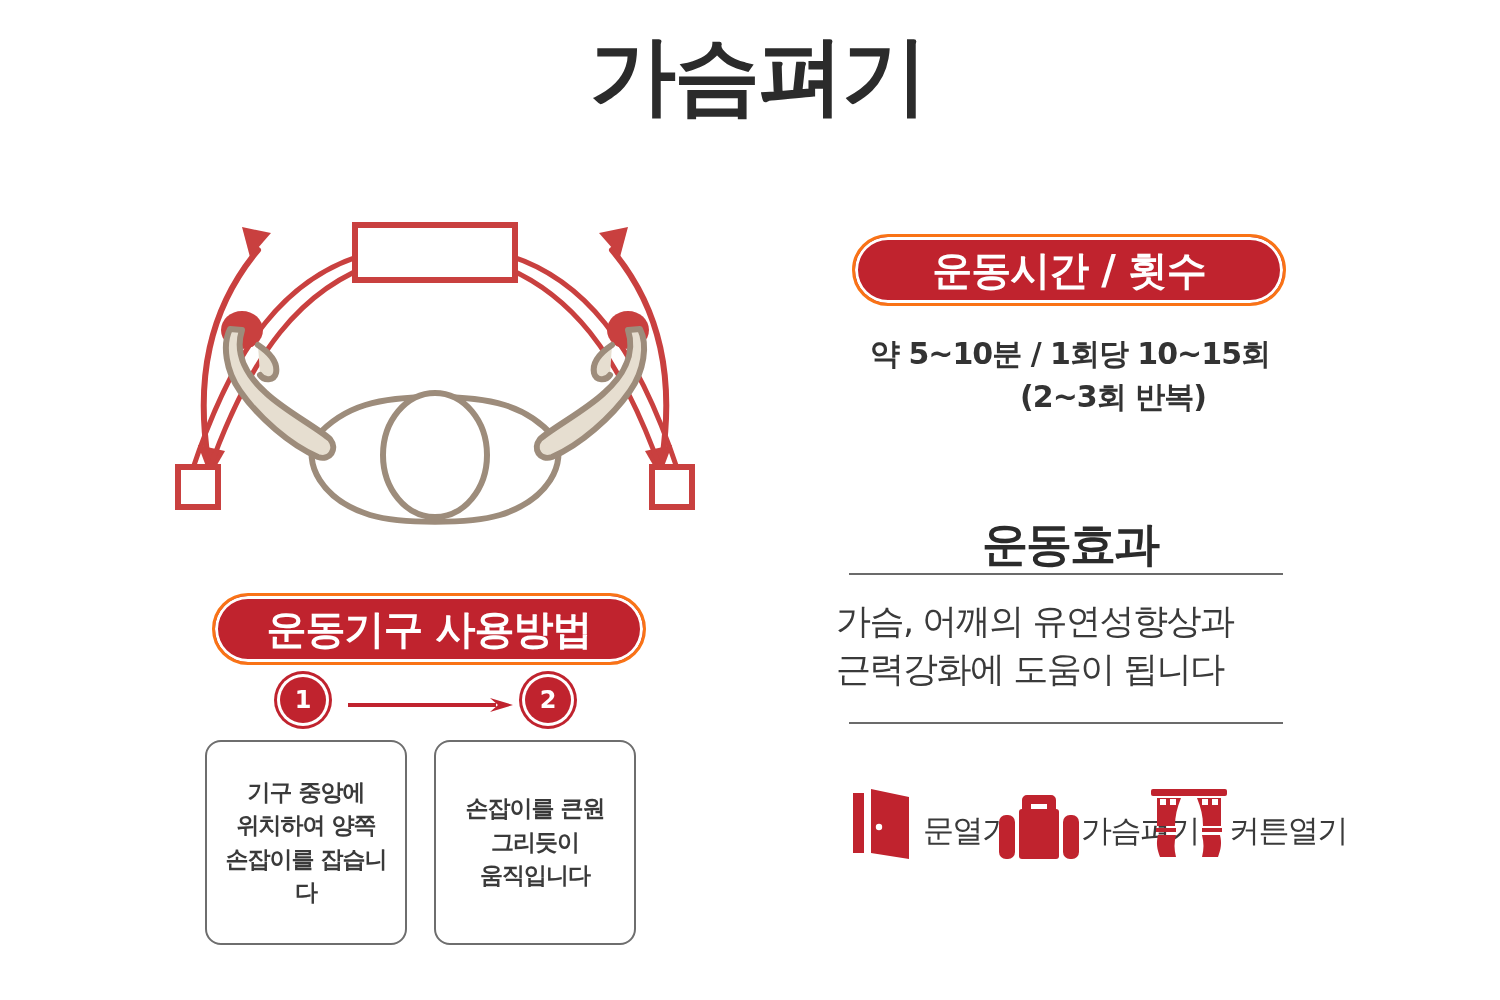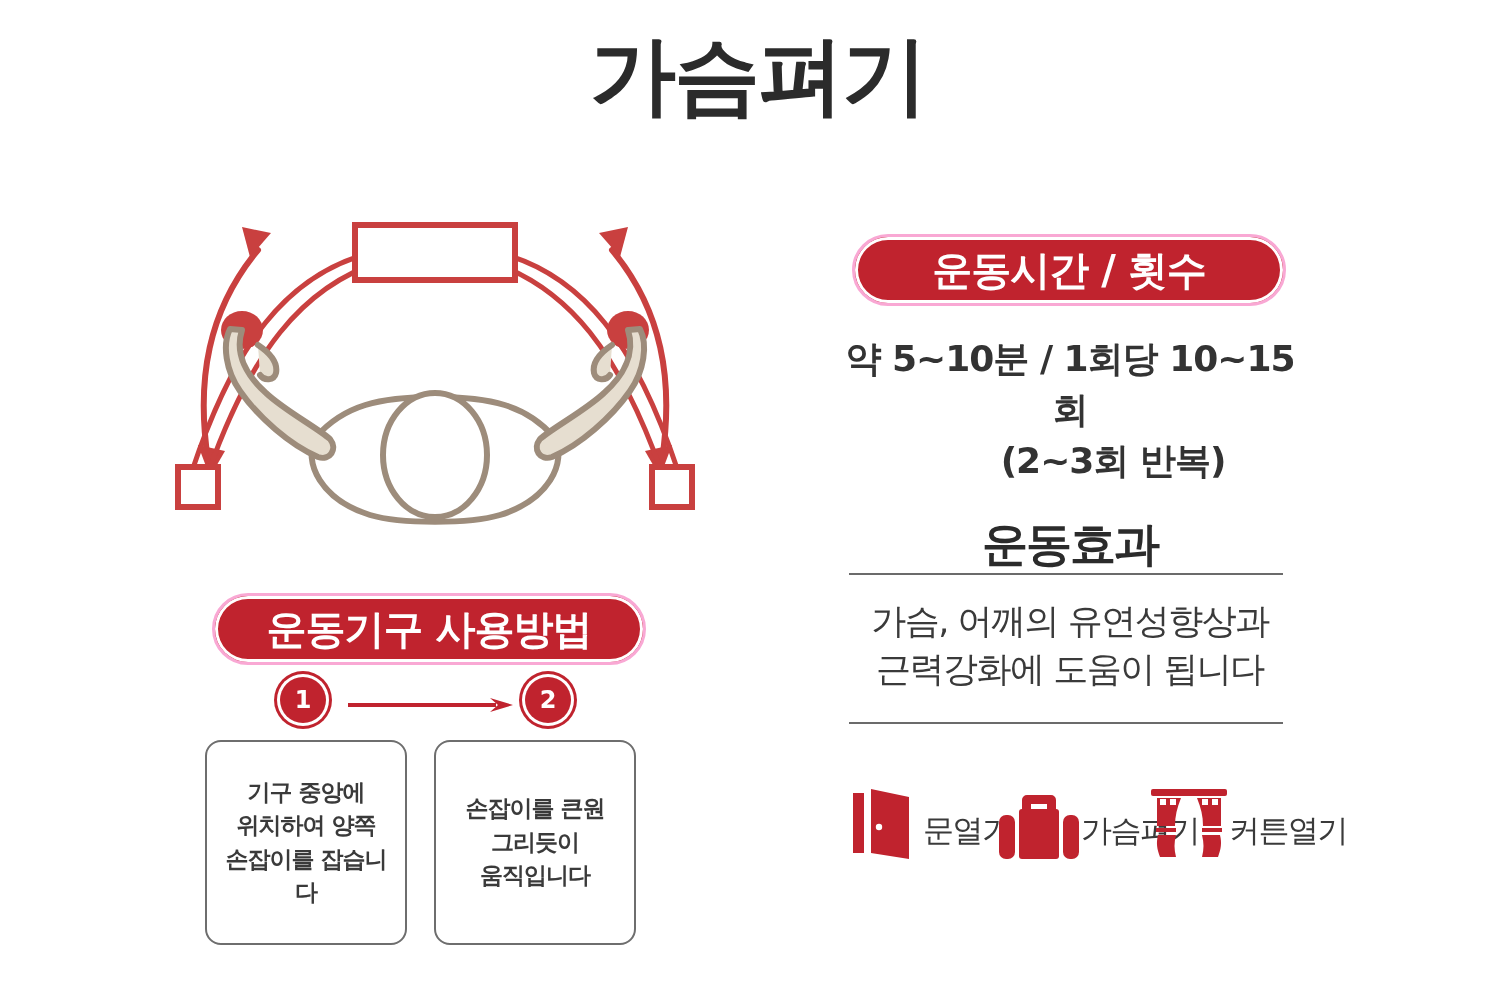--- a/index.html
+++ b/index.html
@@ -35,21 +35,21 @@
     width: 610px; height: 330px;
   }
   .illustration-panel svg { display: block; }
 
   .pill {
     position: absolute;
     display: flex;
     align-items: center;
     justify-content: center;
     background: #c0232e;
-    border: 3px solid #f9a8d4;
+    border: 3px solid #f97316;
     border-radius: 999px;
     box-shadow: inset 0 0 0 3px #ffffff;
     color: #ffffff;
     font-weight: 700;
     letter-spacing: -1px;
     white-space: nowrap;
   }
   .pill-usage {
     left: 212px; top: 558px;
     width: 434px; height: 72px;
@@ -114,21 +114,21 @@
     letter-spacing: -1px;
     white-space: pre-line;
   }
 
   
   .time-text {
     position: absolute;
     left: 836px; top: 333px;
     width: 468px;
     text-align: center;
-    font-size: 36px;
+    font-size: 30px;
     font-weight: 600;
     color: #333;
     letter-spacing: -1px;
     line-height: 1.42;
   }
   .time-text .l2 { display: block; padding-left: 86px; }
 
   .effect-heading {
     position: absolute;
     left: 836px; top: 514px;
@@ -145,21 +145,21 @@
     width: 434px; height: 0;
     border-top: 2px solid #6b6b6b;
   }
   .rule-top { top: 573px; }
   .rule-bottom { top: 722px; }
 
   .effect-text {
     position: absolute;
     left: 836px; top: 597px;
     width: 468px;
-    text-align: center;
+    text-align: left;
     font-size: 35px;
     font-weight: 500;
     color: #3a3a3a;
     letter-spacing: -1.5px;
     line-height: 1.38;
     white-space: pre-line;
   }
 
   .benefit-row {
     position: absolute;

